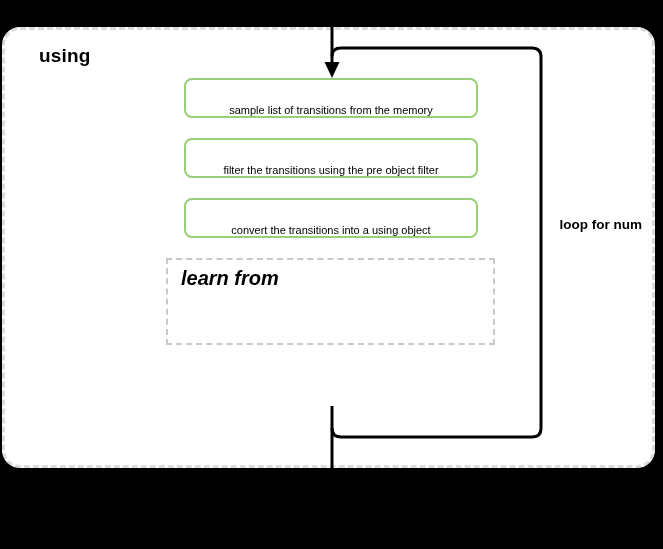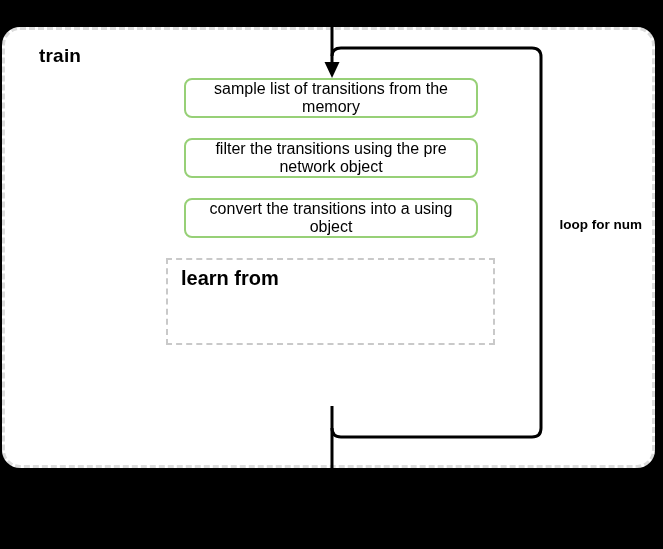--- a/index.html
+++ b/index.html
@@ -24,58 +24,58 @@
     border:3px dashed var(--panel_border);border-radius:18px;
   }
   .panel-title{
     position:absolute;left:34px;top:15px;
     font-size:19px;font-weight:bold;letter-spacing:0.2px;
   }
   .node{
     position:absolute;left:184px;width:294px;height:40px;
     box-sizing:border-box;background:var(--node_fill);
     border:2px solid var(--node_border);border-radius:8px;
-    display:flex;align-items:flex-start;justify-content:center;
-    font-size:16px;text-align:center;padding:0 10px;
+    display:flex;align-items:flex-end;justify-content:center;
+    font-size:11px;text-align:center;padding:0 10px;
   }
   .node.s1{top:78px}
   .node.s2{top:138px}
   .node.s3{top:198px}
   .node.s4{top:367px}
   .group-box{
     position:absolute;left:166px;top:258px;width:329px;height:87px;
     box-sizing:border-box;border:2px dashed var(--group_border);
     background:transparent;padding:6px 0 0 13px;
-    font-size:20px;font-weight:bold;line-height:24px;
+    font-size:20px;font-weight:bold;line-height:24px;font-style:italic;
   }
   .group-box span{display:block}
   .loop-label{
     position:absolute;left:538px;top:217px;width:104px;
     text-align:right;font-size:13.5px;font-weight:bold;line-height:16px;
   }
   .loop-label span{display:block}
   svg.overlay{position:absolute;left:0;top:0;pointer-events:none}
   .flowline{stroke:var(--line);stroke-width:3;fill:none;stroke-linejoin:round}
   .arrowhead{fill:var(--line);stroke:none}
 </style>
 </head>
 <body>
 
 <div class="stage">
 
   <div class="panel">
-    <div class="panel-title">train</div>
+    <div class="panel-title">using</div>
   </div>
 
   <div class="node s1">
     <span>sample list of transitions from the memory</span>
   </div>
 
   <div class="node s2">
-    <span>filter the transitions using the pre network object</span>
+    <span>filter the transitions using the pre object filter</span>
   </div>
 
   <div class="node s3">
     <span>convert the transitions into a using object</span>
   </div>
 
   <div class="group-box">
     <span>learn from</span>
   </div>
 

